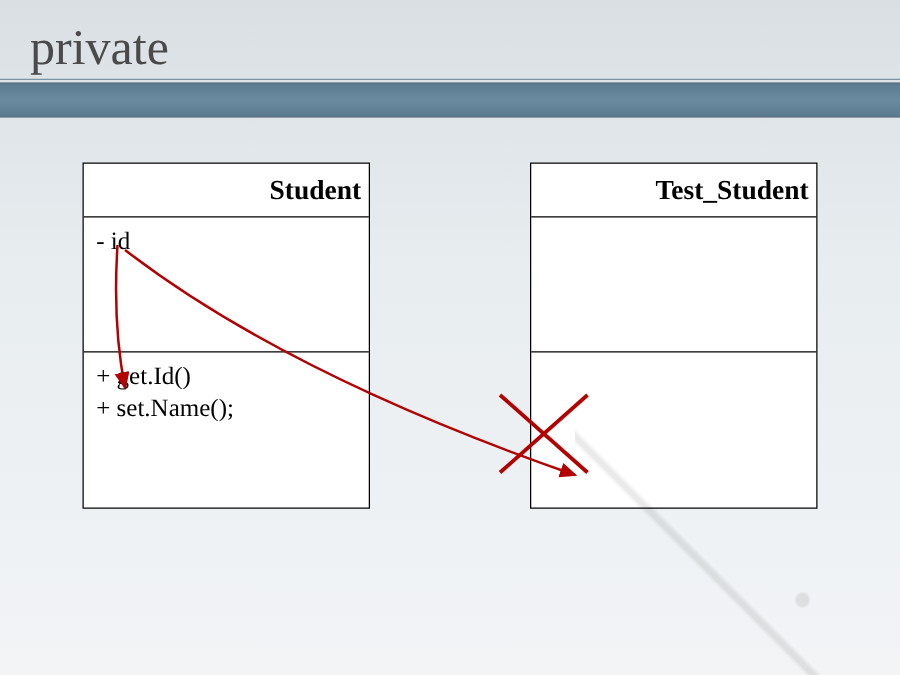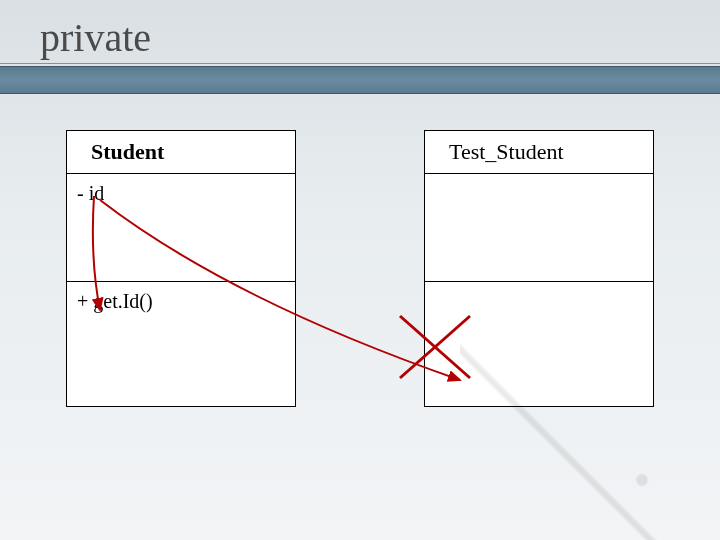--- a/index.html
+++ b/index.html
@@ -26,34 +26,34 @@
     position: absolute;
     top: -4px;
     left: 0;
     width: 100%;
     height: 1px;
     background: #7a94a5;
   }
   .title {
     position: absolute;
     top: 14px;
-    left: 40px;
+    left: 24px;
     font-size: 40px;
     color: #4a4a4a;
     font-weight: normal;
   }
   .class-box {
     position: absolute;
     background: #fff;
     border: 1.5px solid #000;
   }
   .class-name-row {
-    text-align: left;
+    text-align: right;
     font-weight: bold;
-    padding: 8px 24px;
+    padding: 8px 6px;
     border-bottom: 1.5px solid #000;
     font-size: 22px;
   }
   .class-attrs-row,
   .class-ops-row {
     padding: 6px 10px;
     font-size: 20px;
     line-height: 1.3;
     min-height: 30px;
   }
@@ -65,21 +65,21 @@
     top: 130px;
     width: 230px;
   }
   .student-box .class-attrs-row { min-height: 108px; }
   .student-box .class-ops-row { min-height: 124px; }
   .test-box {
     left: 424px;
     top: 130px;
     width: 230px;
   }
-  .test-box .class-name-row { font-weight: normal; }
+  .test-box .class-name-row { font-weight: bold; }
   .test-box .class-attrs-row { min-height: 108px; }
   .test-box .class-ops-row { min-height: 124px; }
   svg.overlay {
     position: absolute;
     top: 0; left: 0;
     width: 720px;
     height: 540px;
     pointer-events: none;
   }
   .bg-decor {
@@ -101,20 +101,21 @@
 <div class="header-band"></div>
 <div class="title">private</div>
 
 <div class="class-box student-box">
   <div class="class-name-row">Student</div>
   <div class="class-attrs-row">
     <div>- id</div>
   </div>
   <div class="class-ops-row">
     <div>+ get.Id()</div>
+    <div>+ set.Name();</div>
   </div>
 </div>
 
 <div class="class-box test-box">
   <div class="class-name-row">Test_Student</div>
   <div class="class-attrs-row"></div>
   <div class="class-ops-row"></div>
 </div>
 
 <div class="bg-decor"></div>

